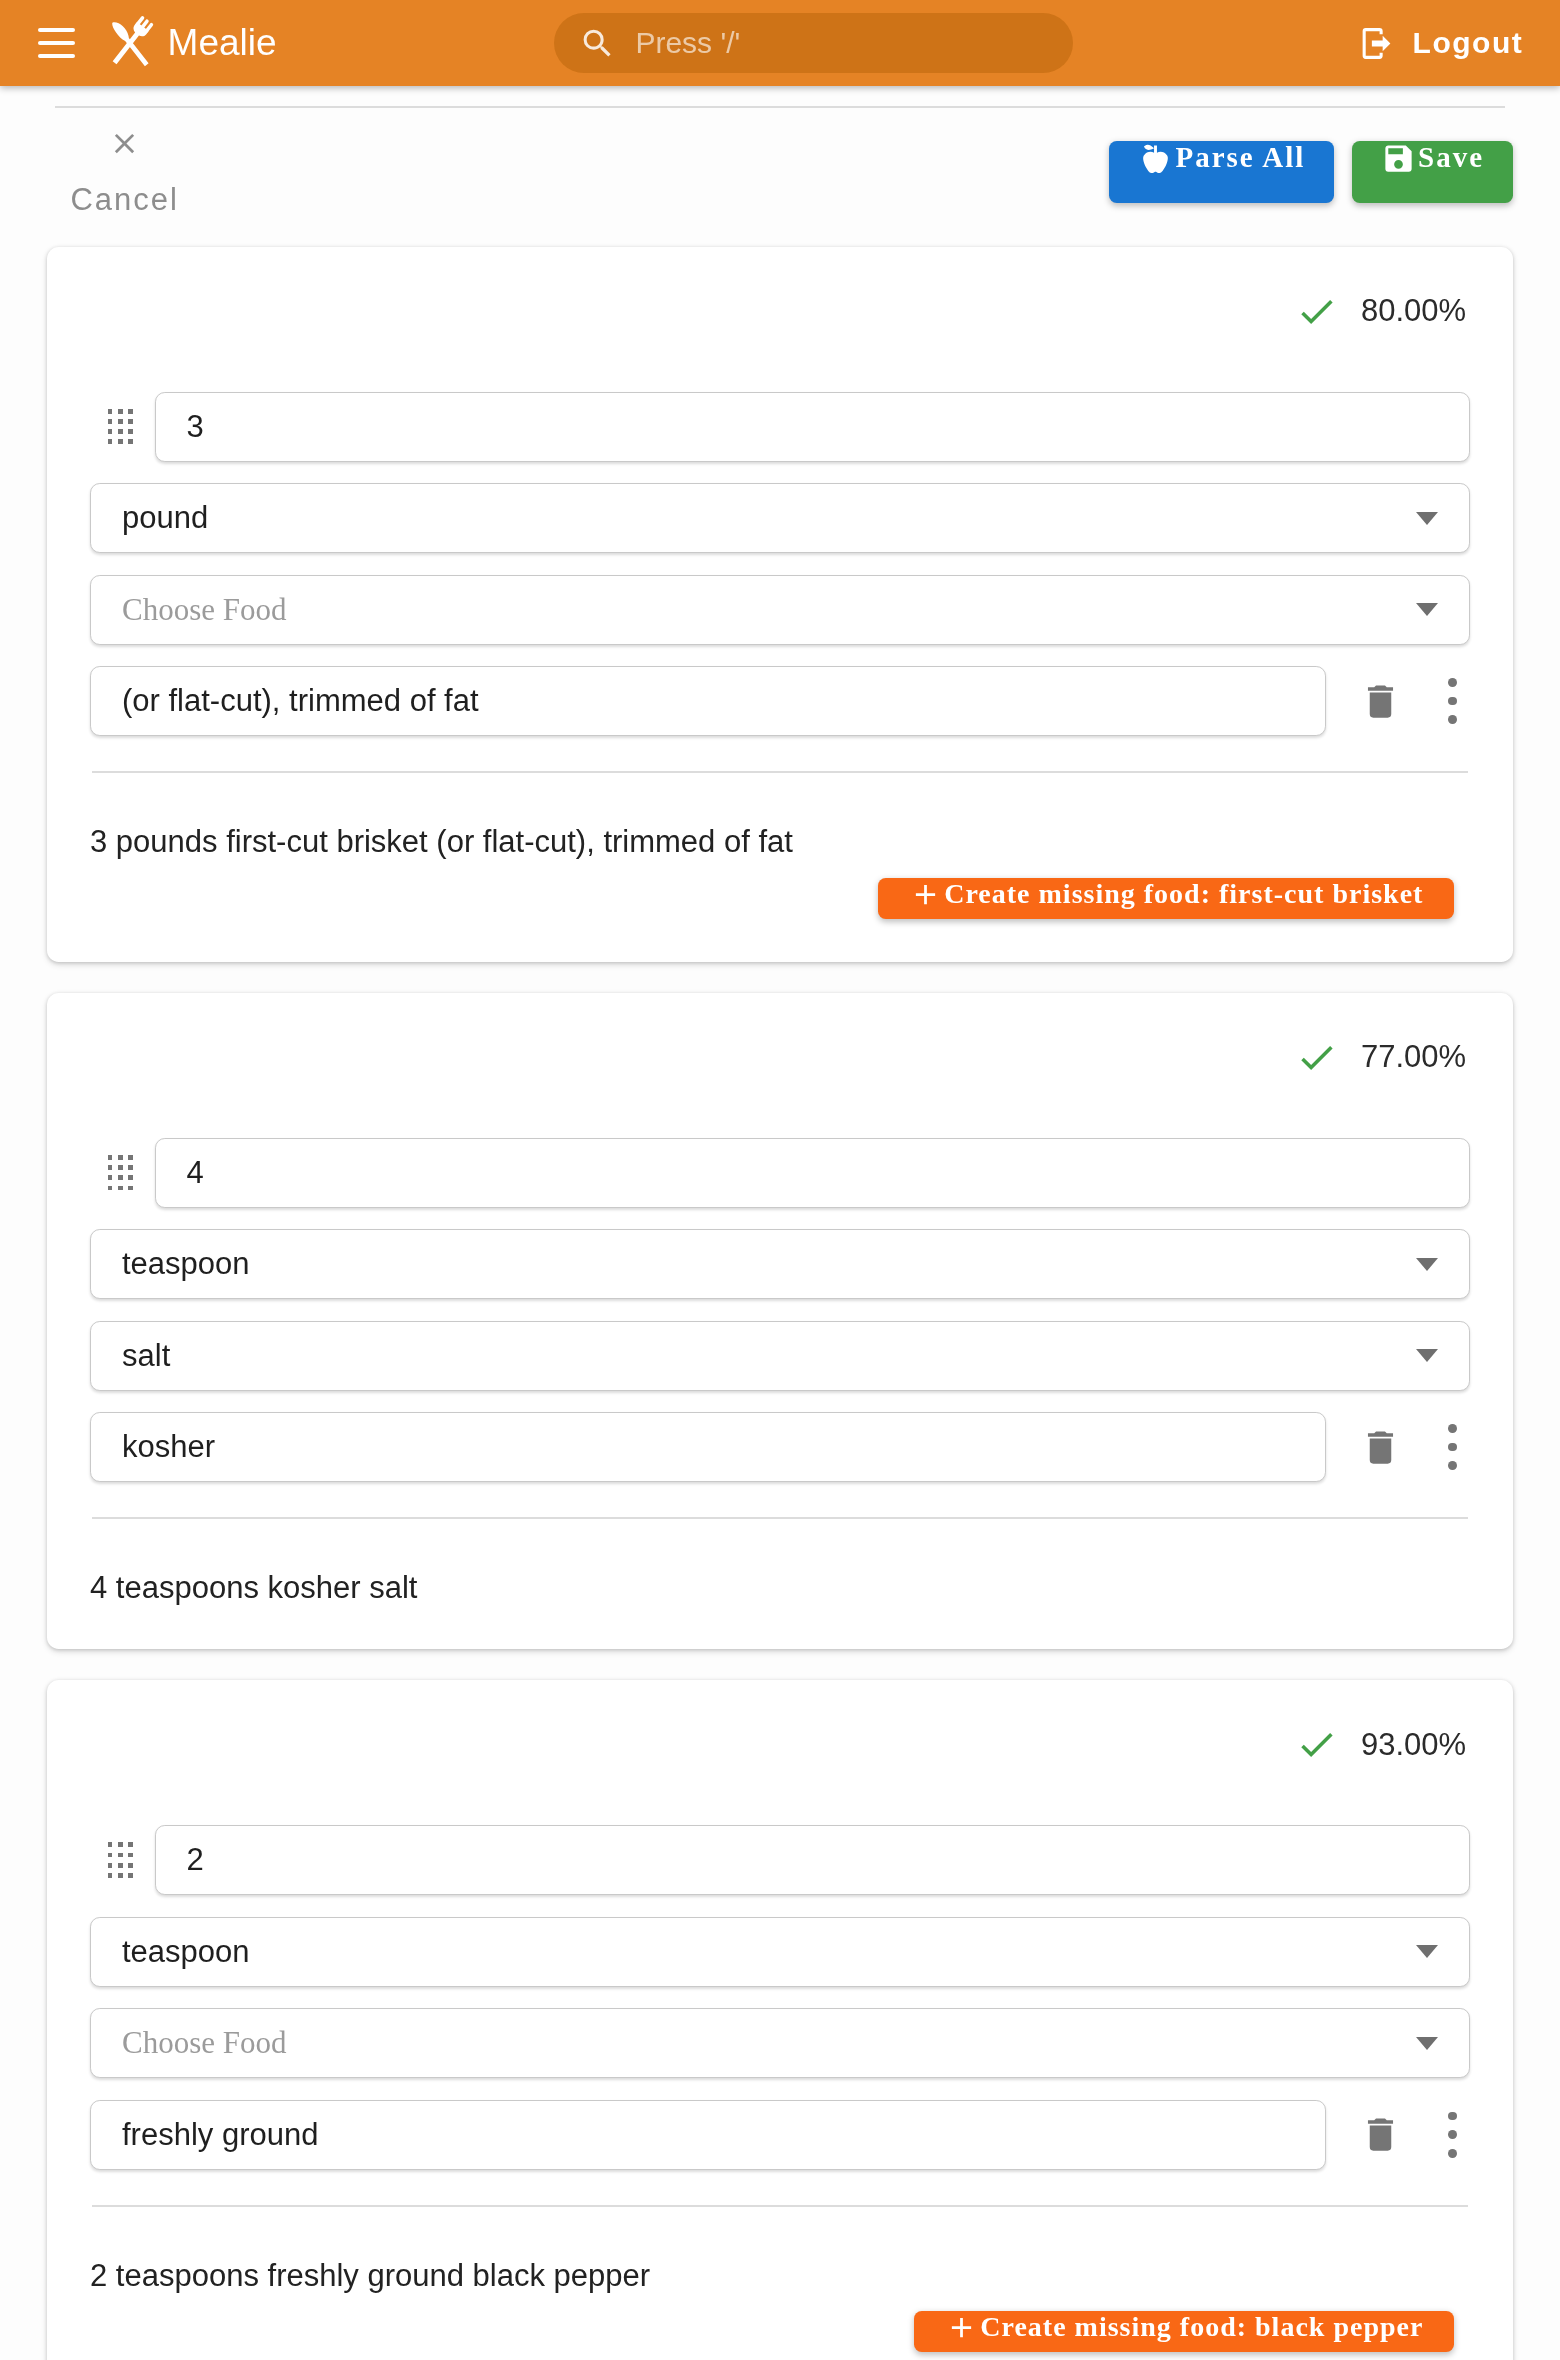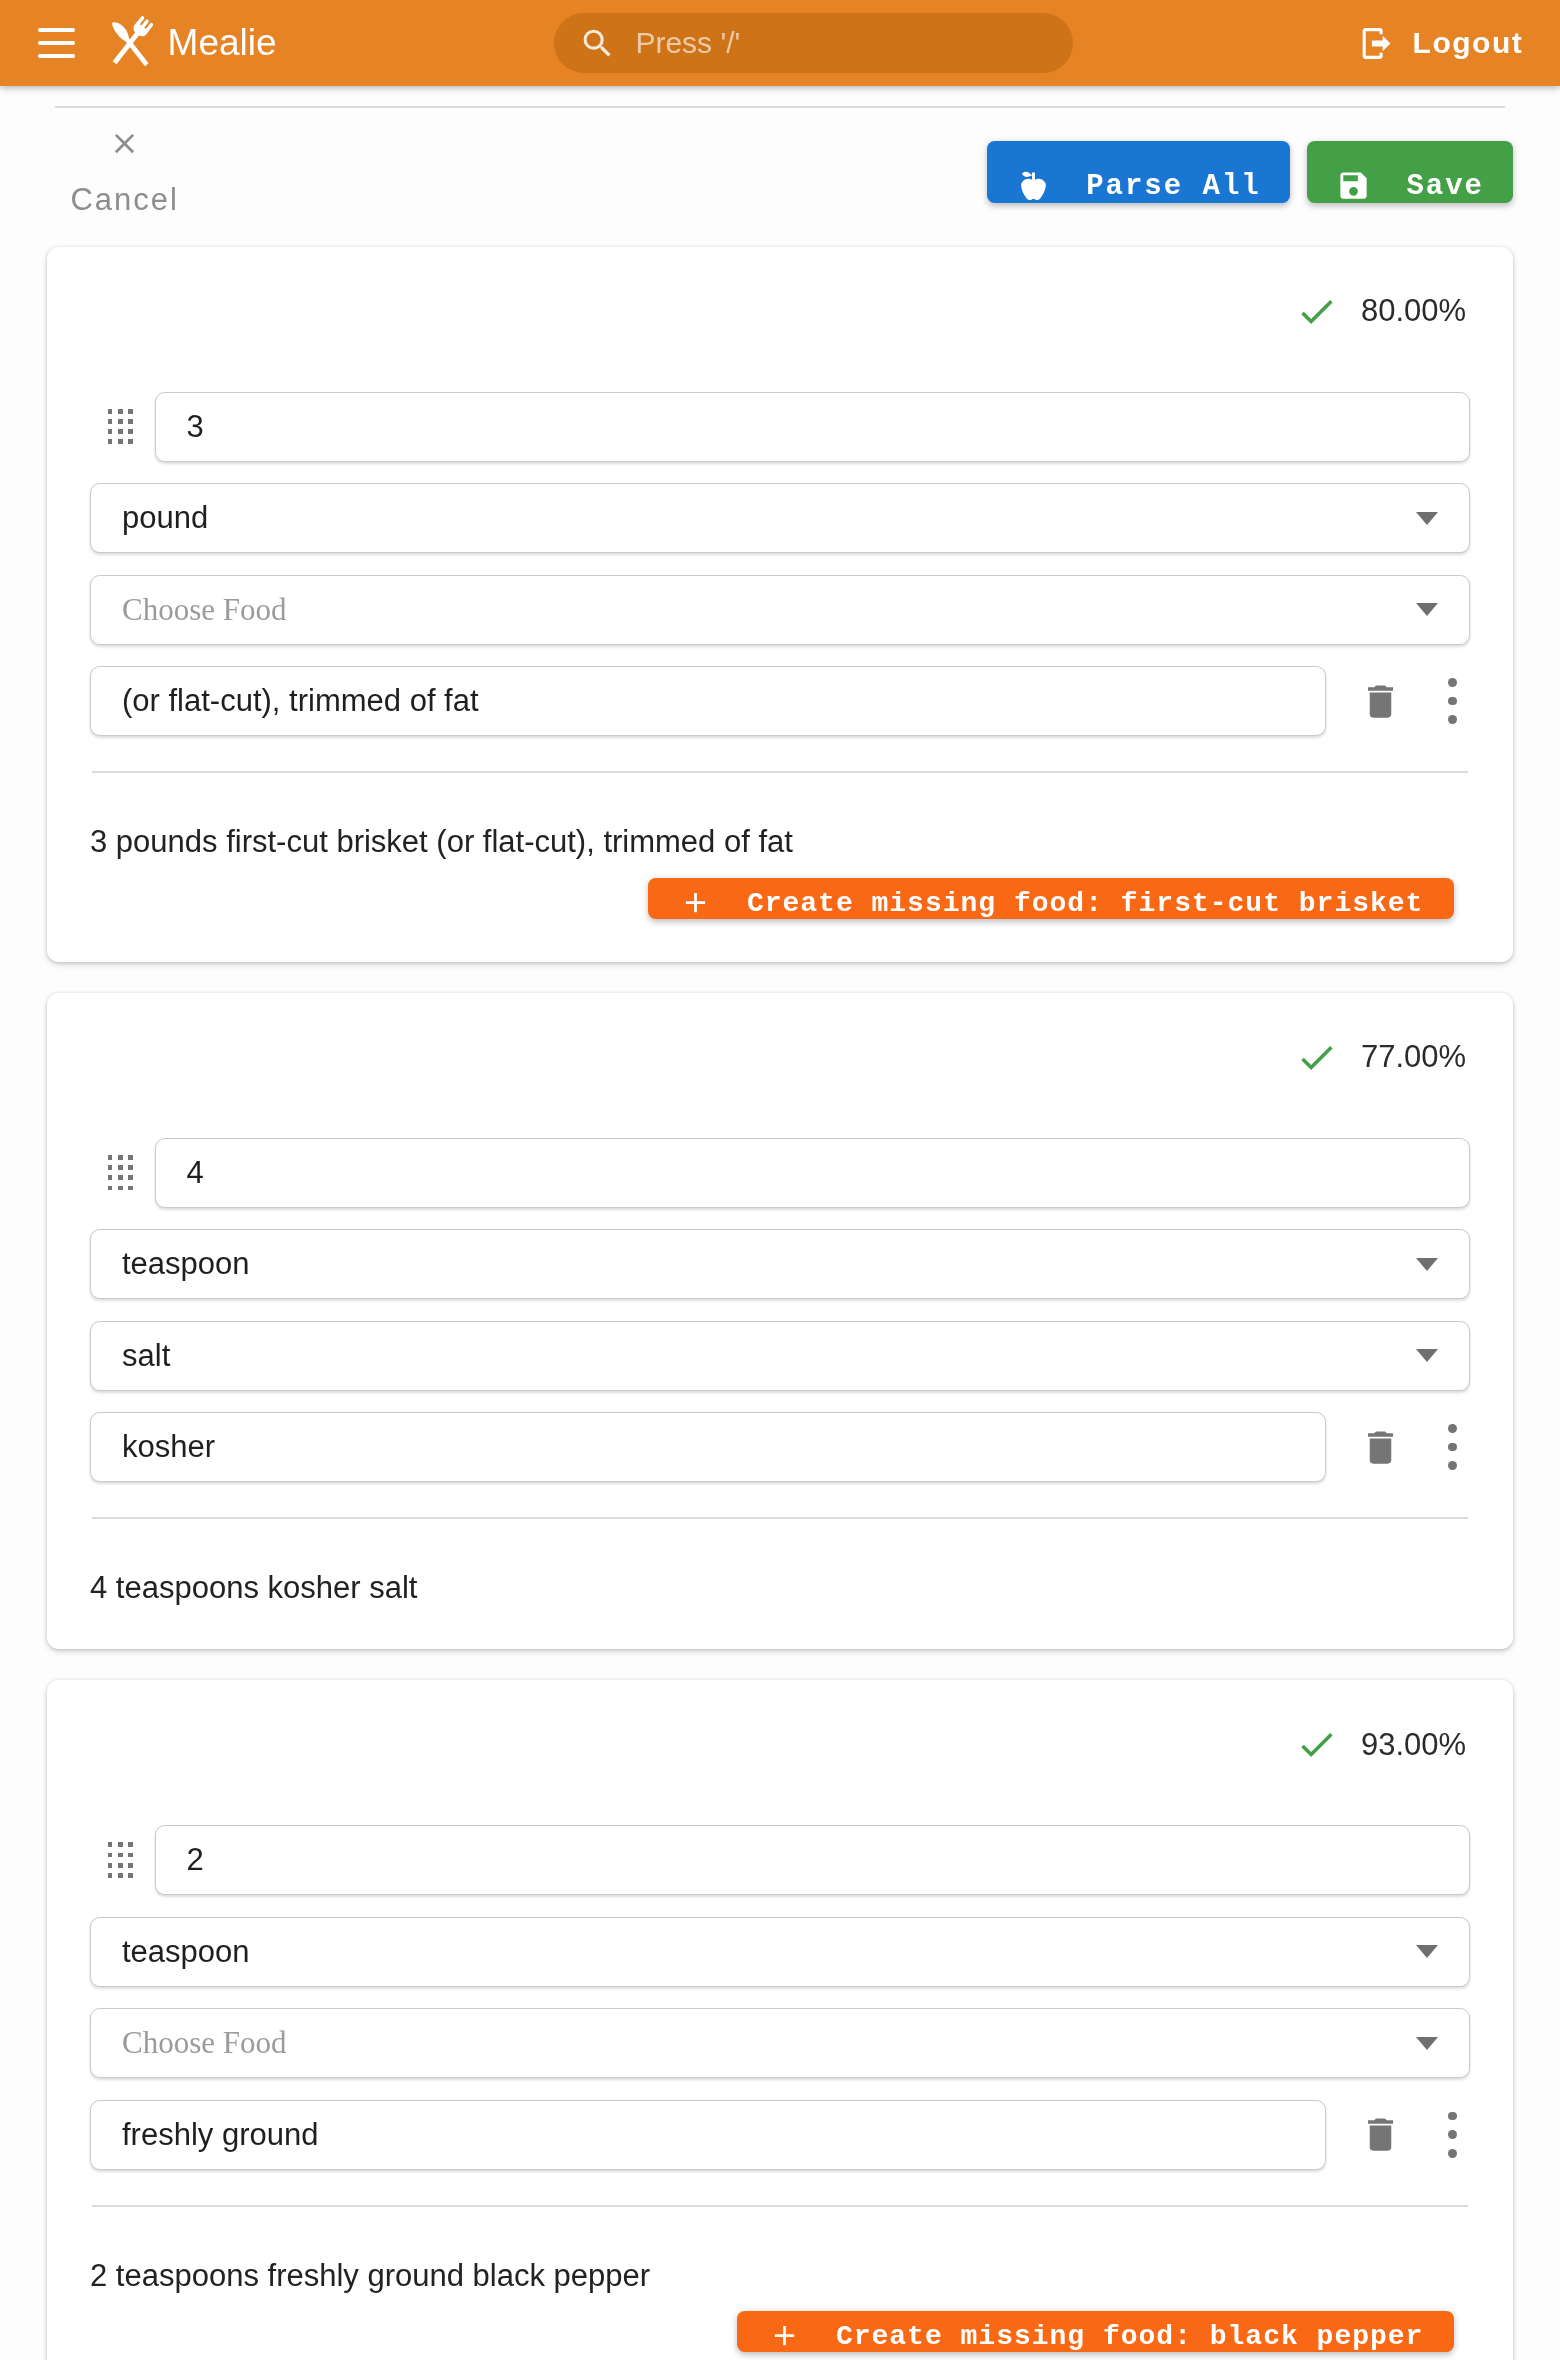--- a/index.html
+++ b/index.html
@@ -28,22 +28,22 @@
   
   .page { padding:0 47px; }
   .top-divider { border-top:2px solid #dcdcdc; margin:19.5px 7.8px 0; }
   .toolbar { display:flex; align-items:center; justify-content:space-between;
     padding:19.5px 0 29px; }
   .cancel { display:flex; align-items:center; gap:21.5px; color:#8d8d8d;
     font-size:31px; font-weight:500; letter-spacing:2px; background:none;
     border:none; cursor:pointer; margin-left:23.4px;flex-direction:column; }
   .actions { display:flex; gap:17.6px; }
   .btn { height:62px; border:none; border-radius:7.8px; color:#fff;
-    font-family:Liberation Mono, monospace; font-weight:bold; font-size:29px; letter-spacing:2px;
-    display:flex; align-items:flex-end; gap:35px; padding:0 29px; cursor:pointer;
+    font-family:Liberation Serif, serif; font-weight:bold; font-size:29px; letter-spacing:2px;
+    display:flex; align-items:flex-start; gap:2px; padding:0 29px; cursor:pointer;
     box-shadow:0 2.9px 5.9px rgba(0,0,0,0.25); }
   .btn-parse { background:var(--parse-blue,#1976D2); }
   .btn-save  { background:var(--save-green,#43A047); }
 
   
   .card { background:#fff; border-radius:11.7px; margin-bottom:31px;
     padding:43px 43px; box-shadow:0 1px 3.9px rgba(0,0,0,0.16),
     0 2.9px 6.8px rgba(0,0,0,0.12); }
   .confidence { display:flex; justify-content:flex-end; align-items:center;
     gap:23.4px; margin:0 3.9px 59px 0; font-size:31px; color:#2b2b2b; }

